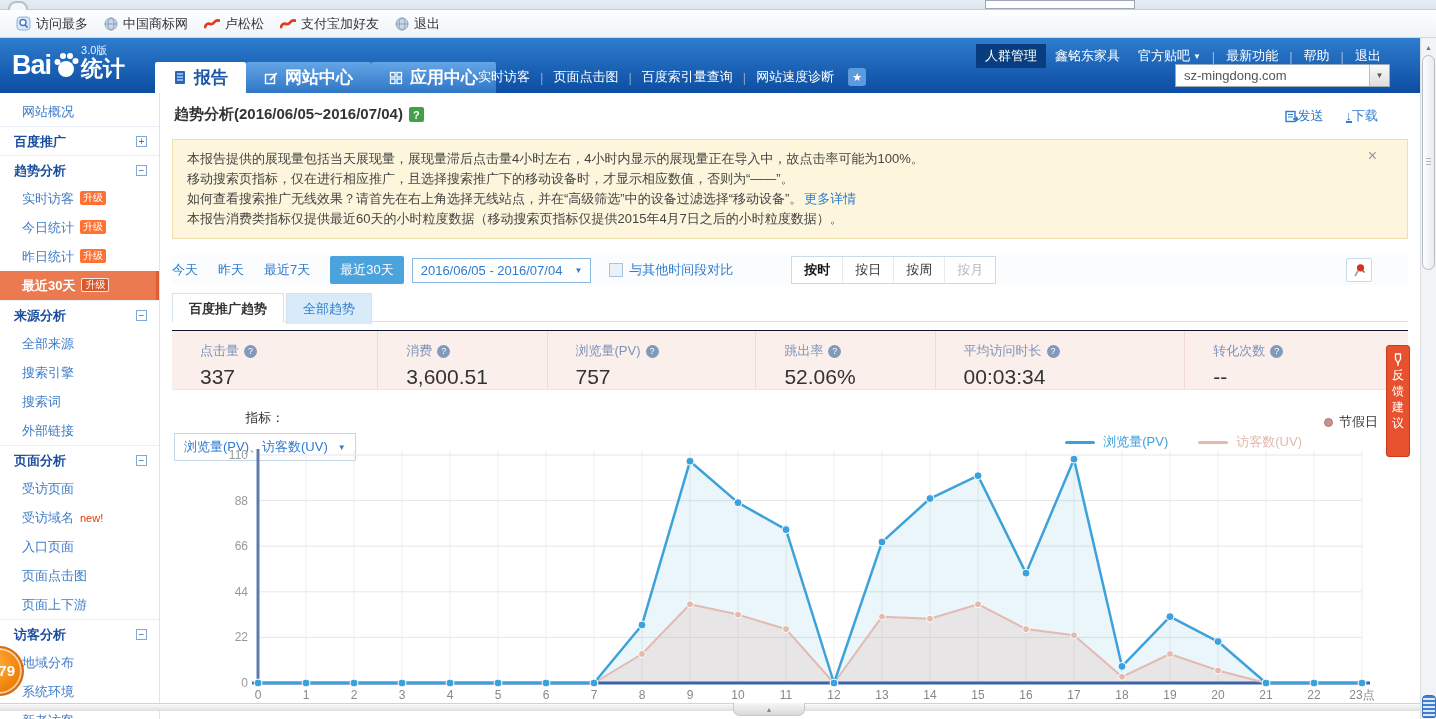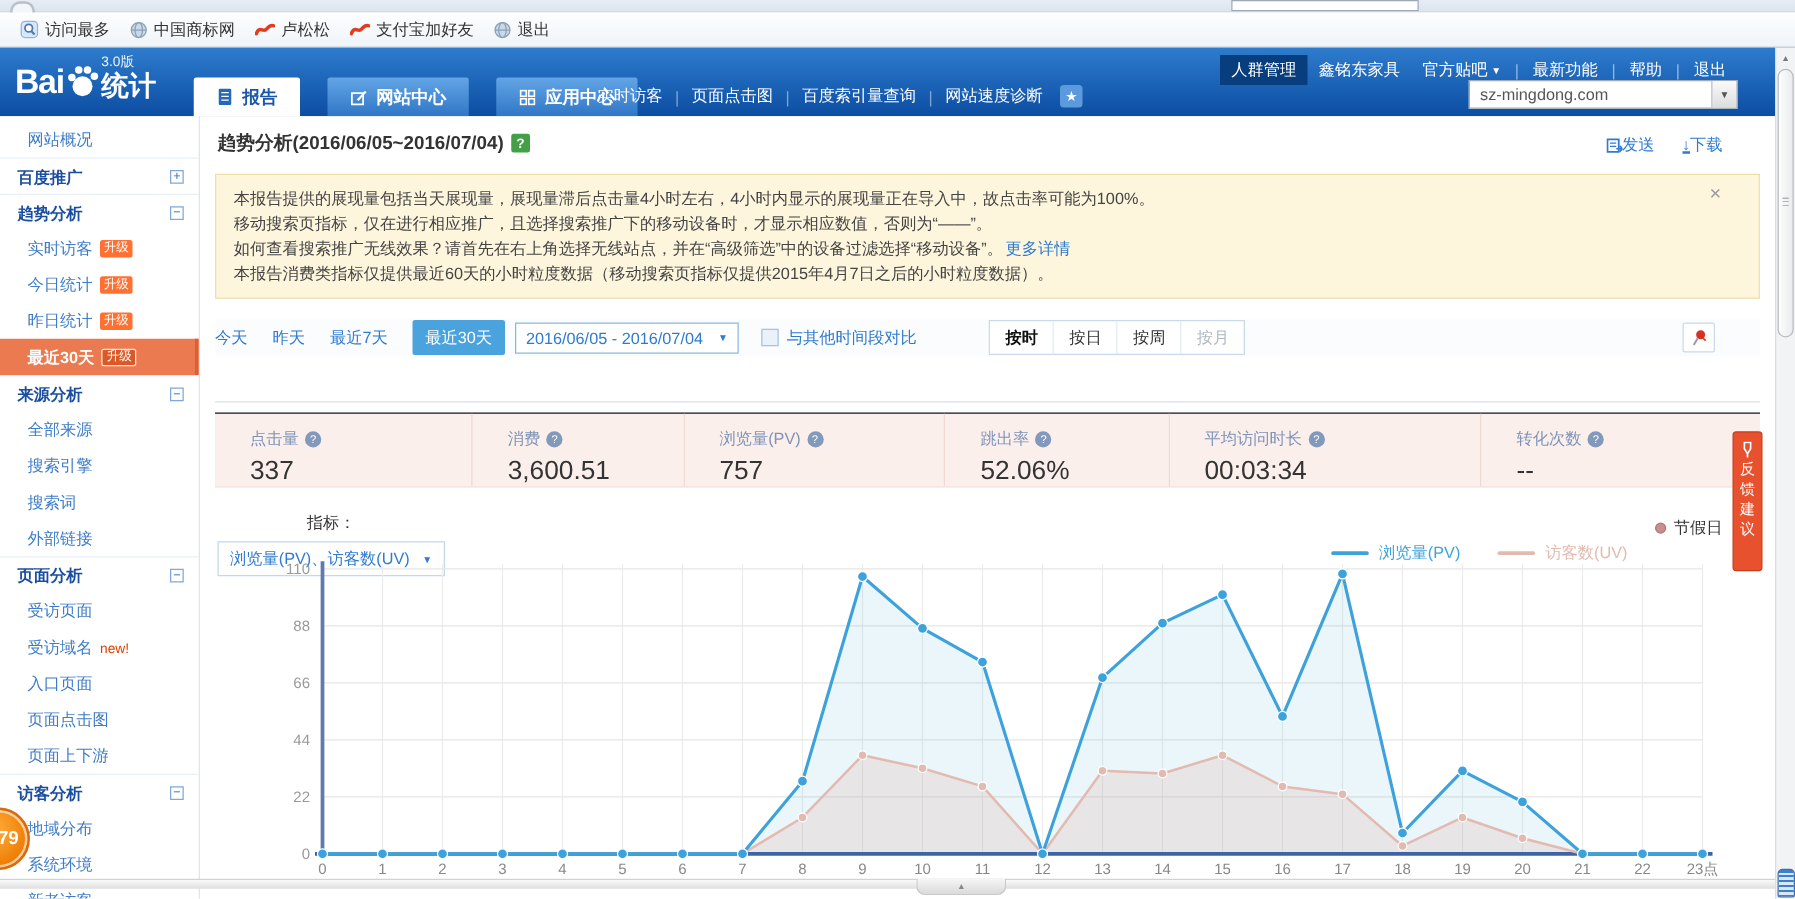--- a/index.html
+++ b/index.html
@@ -22,21 +22,21 @@
   .logo-bai { font-size:27px; font-weight:bold; letter-spacing:-1px; line-height:30px; }
   .logo-right { display:flex; flex-direction:column; line-height:1; }
   .logo-ver { font-size:11px; color:#EAF2FB; margin-bottom:2px; }
   .logo-product { font-size:22px; font-weight:bold; }
   .top-links { position:absolute; right:46px; top:6px; display:flex; align-items:center; color:#fff; }
   .tl { color:#fff; padding:2px 9px; }
   .tl-hl { background:#093E7E; padding:3px 9px; }
   .tl-div { color:rgba(255,255,255,.5); padding:0 2px; }
   .tl-caret { font-size:8px; margin-left:3px; vertical-align:1px; }
   .tab-row { position:absolute; left:155px; bottom:0; display:flex; align-items:flex-end; }
-  .htab { height:31px; display:flex; align-items:center; gap:7px; padding:0 18px; margin-right:22px; color:#fff; font-weight:bold; font-size:14px; border-radius:2px 2px 0 0; background:linear-gradient(#63A5E6,#2F76C5); cursor:pointer; }
+  .htab { height:31px; display:flex; align-items:center; gap:7px; padding:0 18px; margin-right:0; color:#fff; font-weight:bold; font-size:17px; border-radius:2px 2px 0 0; background:linear-gradient(#63A5E6,#2F76C5); cursor:pointer; }
   .htab-active { background:#fff; color:#1A57A8; }
   .hnav { position:absolute; left:468px; bottom:7px; display:flex; align-items:center; color:#fff; }
   .hnav a { color:#fff; margin:0 10px; }
   .hnav .nl-div { color:rgba(255,255,255,.45); }
   .hnav .star-box { width:18px; height:18px; margin-left:4px; background:#5B9BDD; border-radius:3px; color:#fff; font-size:11px; display:flex; align-items:center; justify-content:center; cursor:pointer; }
   .site-select { position:absolute; right:46px; top:26px; width:215px; height:23px; background:#fff; border:1px solid #9FAAB8; display:flex; cursor:pointer; }
   .site-val { flex:1; color:#555; line-height:21px; padding-left:8px; }
   .site-arrow { width:20px; background:linear-gradient(#FAFAFA,#DDDDDD); border-left:1px solid #B8BFC8; color:#555; font-size:8px; display:flex; align-items:center; justify-content:center; }
 
   
@@ -326,20 +326,24 @@
       <span class="ic">
         <svg width="15" height="15" viewBox="0 0 15 15">
             <circle cx="8.5" cy="4.8" r="3.6" fill="#D93025"></circle>
             <path d="M6.2 7.5 L3 13" stroke="#9AA0A6" stroke-width="1.6"></path>
             <path d="M10.5 7.5 L12.5 9.5" stroke="#B45309" stroke-width="1.4"></path>
           </svg>
       </span>
     </span>
   </div>
 
+  <div class="trend-tabs" id="trend-tabs">
+      <div class="ttab ttab-active">百度推广趋势</div>
+      <div class="ttab ttab-other">全部趋势</div>
+    </div>
   <div class="tabs-line"></div>
 
   <div class="metrics" id="metrics">
       <div class="metric" style="width: 16.6%;">
         <div class="m-label">
           <span>点击量</span>
           <span class="m-info">?</span>
         </div>
         <div class="m-value">337</div>
       </div>

